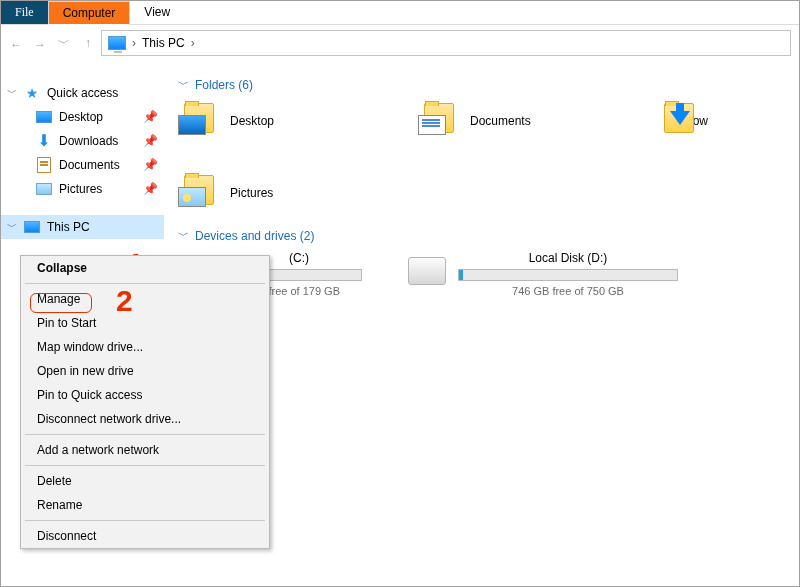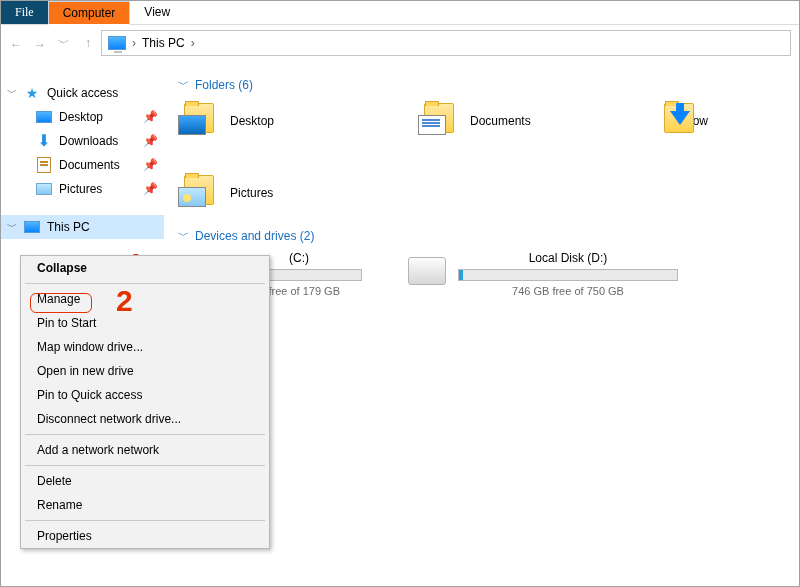--- a/index.html
+++ b/index.html
@@ -237,17 +237,17 @@
   <div class="mi">Map window drive...</div>
   <div class="mi">Open in new drive</div>
   <div class="mi">Pin to Quick access</div>
   <div class="mi">Disconnect network drive...</div>
   <div class="sep"></div>
   <div class="mi">Add a network network</div>
   <div class="sep"></div>
   <div class="mi">Delete</div>
   <div class="mi">Rename</div>
   <div class="sep"></div>
-  <div class="mi">Properties</div>
+  <div class="mi">Disconnect</div>
 </div>
 
 <div class="red-box" style="left:30px; top:293px; width:62px; height:20px; z-index:30;"></div>
 <div class="annot" style="left:116px; top:284px; z-index:30;">2</div>
 
 </body></html>

